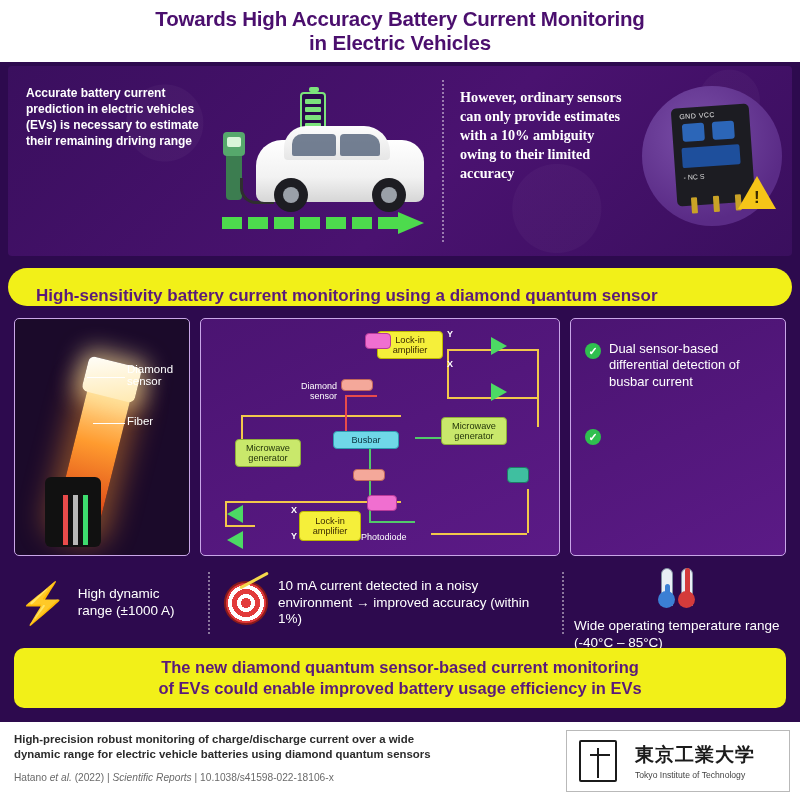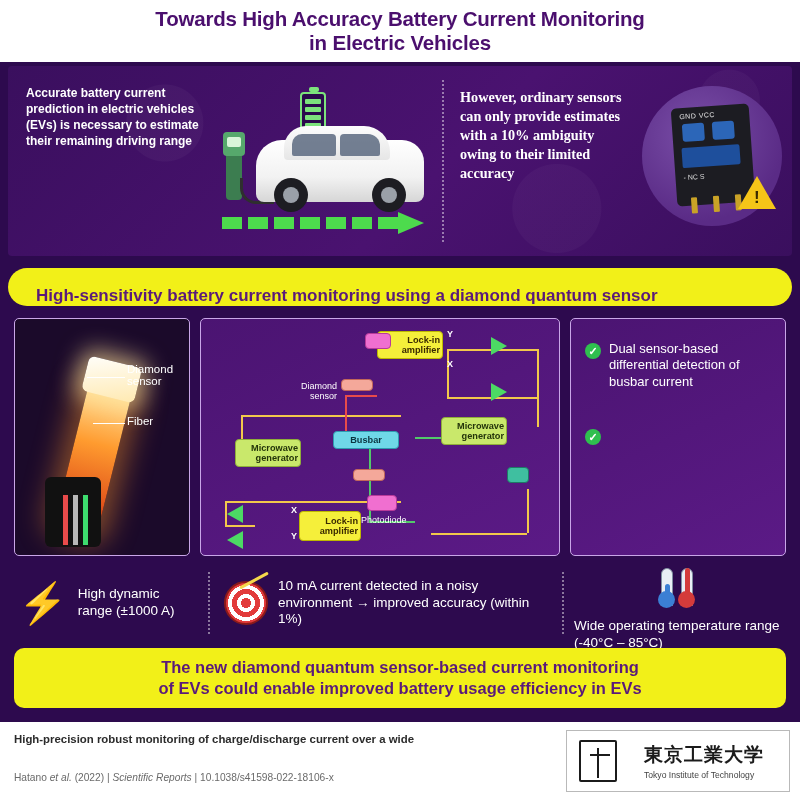--- a/index.html
+++ b/index.html
@@ -182,23 +182,23 @@
   }
   .fiber-core1 { position: absolute; left: 48px; top: 176px; width: 5px; height: 50px; background: #e84b4b; }
   .fiber-core2 { position: absolute; left: 58px; top: 176px; width: 5px; height: 50px; background: #b8b8b8; }
   .fiber-core3 { position: absolute; left: 68px; top: 176px; width: 5px; height: 50px; background: #3ddc6e; }
   .lbl { position: absolute; color: #ffffff; font-size: 11.5px; }
   .leader { position: absolute; height: 0; border-top: 1px solid #ffffff; }
 
   
   .sch { position: absolute; inset: 0; }
   .box {
-    position: absolute; border-radius: 4px; font-size: 9.2px; text-align: right;
+    position: absolute; border-radius: 4px; font-size: 9.2px; text-align: center;
     display: flex; align-items: center; justify-content: center; line-height: 1.1;
-    font-weight: bold; padding: 2px;
+    font-weight: normal; padding: 2px;
   }
   .box.yellow { background: #f5ef3a; color: #3a2a00; border: 1px solid #bdb800; }
   .box.green  { background: #c9e86b; color: #24350a; border: 1px solid #8fae3a; }
   .box.cyan   { background: #6fd8e8; color: #0b3540; border: 1px solid #2f9cb0; }
   .box.pink   { background: #f06fd0; color: #3d0033; border: 1px solid #b83a9a; }
   .box.salmon { background: #f4a89a; border: 1px solid #c2675a; }
   .box.teal   { background: #3fbfa0; border: 1px solid #1d7a66; }
   .wire { position: absolute; background: #f2c84b; }
   .wire.v { width: 1.5px; }
   .wire.h { height: 1.5px; }
@@ -273,21 +273,21 @@
     position: absolute; left: 14px; top: 10px; width: 540px;
     color: #2b2b2b; font-weight: bold; font-size: 11.4px; line-height: 1.35;
   }
   .foot-cite {
     position: absolute; left: 14px; top: 50px; width: 540px;
     color: #6a6a6a; font-size: 10.2px;
   }
   .foot-cite i { font-style: italic; }
   .logo-box {
     position: absolute; left: 566px; top: 8px; width: 224px; height: 62px;
-    border: 1px solid #b9b9b9; display: flex; align-items: center; gap: 27px; padding-left: 12px;
+    border: 1px solid #b9b9b9; display: flex; align-items: center; gap: 18px; padding-left: 12px;
   }
   .logo-mark {
     width: 38px; height: 42px; border: 2px solid #1b1b1b; border-radius: 2px;
     position: relative; flex: 0 0 38px;
   }
   .logo-mark:before {
     content: ""; position: absolute; left: 50%; top: 6px; width: 2px; height: 30px;
     background: #1b1b1b; transform: translateX(-50%);
   }
   .logo-mark:after {
@@ -419,21 +419,21 @@
       <div class="tri-amp right" style="left:290px; top:18px;"></div>
       <div class="tri-amp right" style="left:290px; top:64px;"></div>
       <div class="tri-amp left" style="left:26px; top:186px;"></div>
       <div class="tri-amp left" style="left:26px; top:212px;"></div>
 
       <div class="sch-lbl" style="left:86px; top:62px; width:50px; text-align:right;">Diamond sensor</div>
       <div class="sch-lbl b" style="left:246px; top:10px;">Y</div>
       <div class="sch-lbl b" style="left:246px; top:40px;">X</div>
       <div class="sch-lbl b" style="left:90px; top:186px;">X</div>
       <div class="sch-lbl b" style="left:90px; top:212px;">Y</div>
-      <div class="sch-lbl" style="left:160px; top:196px;">Photodiode</div>
+      <div class="sch-lbl" style="left:160px; top:213px;">Photodiode</div>
     </div>
   </div>
 
   <div class="card c3">
     <div class="bullet-row" style="top:22px;">
       <div class="bullet-check">✓</div>
       <div class="bullet-txt">Dual sensor-based differential detection of busbar current</div>
     </div>
     <div class="bullet-row" style="top:108px;">
       <div class="bullet-check">✓</div>
@@ -467,20 +467,21 @@
   <div class="concl">
     <span>
       <span>The new diamond quantum sensor-based current monitoring</span><br>
       <span>of EVs could enable improved battery usage efficiency in EVs</span>
     </span>
   </div>
 
   <div class="footer">
     <div class="foot-title">
       <span>High-precision robust monitoring of charge/discharge current over a wide</span><br>
+      <span>dynamic range for electric vehicle batteries using diamond quantum sensors</span>
     </div>
     <div class="foot-cite">
       <span>Hatano</span>
       <i>et al.</i>
       <span>(2022)</span>
       <span>|</span>
       <i>Scientific Reports</i>
       <span>|</span>
       <span>10.1038/s41598-022-18106-x</span>
     </div>

